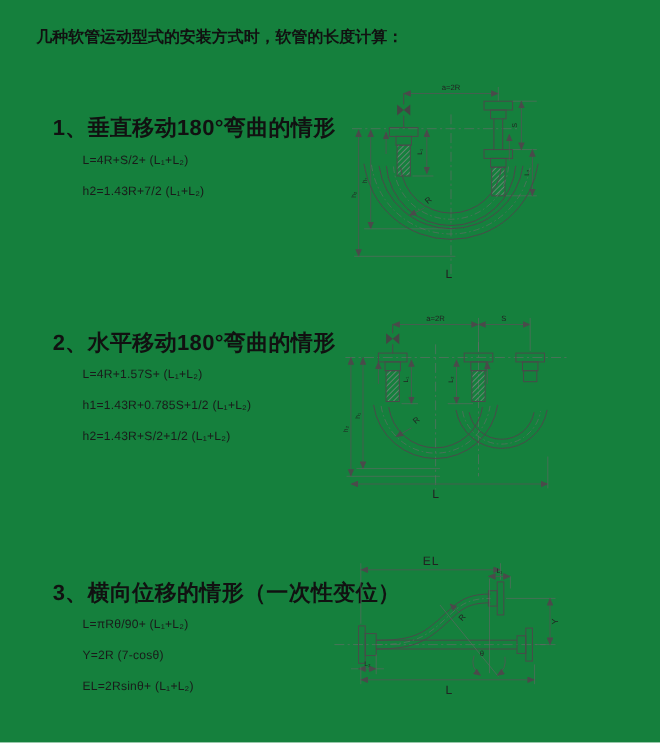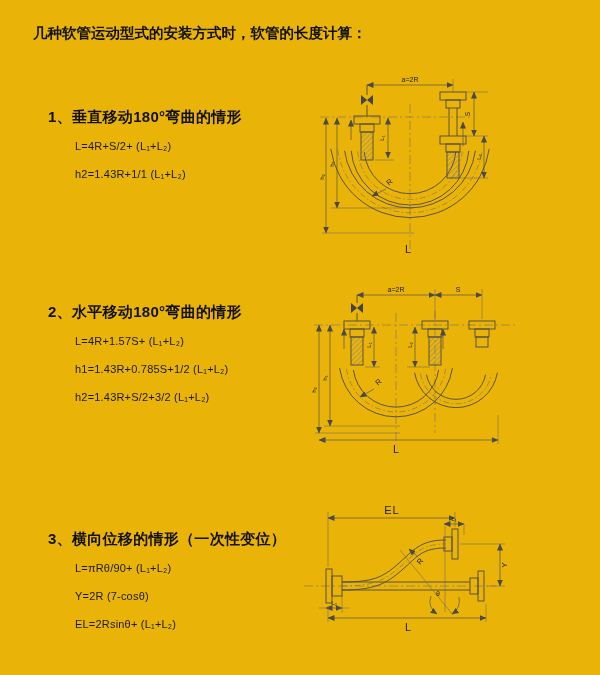--- a/index.html
+++ b/index.html
@@ -1,21 +1,21 @@
 <!DOCTYPE html>
 <html><head>
 <meta charset="utf-8">
 <style>
   html,body{margin:0;padding:0;background:#fff;}
   body{width:600px;height:675px;font-family:"Liberation Sans","DejaVu Sans",sans-serif;}
-  .page{position:relative;width:600px;height:675px;background:#eab308;overflow:hidden;}
+  .page{position:relative;width:600px;height:675px;background:#15803d;overflow:hidden;}
   .doc-title{position:absolute;left:33px;top:24px;font-size:14.5px;font-weight:600;color:#111;}
   .section{position:absolute;left:48px;color:#111;}
   #sec1{top:107px}#sec2{top:302px}#sec3{top:529px}
-  .sec-heading{font-size:15px;font-weight:600;line-height:20px;letter-spacing:0.3px;}
+  .sec-heading{font-size:20px;font-weight:600;line-height:20px;letter-spacing:0.3px;}
   .formula{font-size:11px;line-height:18px;margin-top:10px;padding-left:27px;color:#1a1a1a;letter-spacing:0.2px;}
   .diag{position:absolute;}
   #d1{left:318px;top:72px;}
   #d2{left:310px;top:283px;}
   #d3{left:300px;top:500px;}
   svg line,svg path,svg rect{stroke:#4a4a4a;stroke-width:0.9;fill:none;}
   svg .dl{stroke:#555;stroke-width:0.7;}
   svg .thin{stroke:#666;stroke-width:0.55;}
   svg .cl{stroke:#6a6a6a;stroke-width:0.55;stroke-dasharray:9 3 2 3;}
   svg .cl2{stroke:#6a6a6a;stroke-width:0.55;stroke-dasharray:6 2.5 1.5 2.5;}
@@ -24,28 +24,28 @@
 </head>
 <body>
 
 <div class="page">
 
   <div class="doc-title">几种软管运动型式的安装方式时，软管的长度计算：</div>
 
   <div class="section" id="sec1">
     <div class="sec-heading">1、垂直移动180°弯曲的情形</div>
     <div class="formula">L=4R+S/2+ (L₁+L₂)</div>
-    <div class="formula">h2=1.43R+1/1 (L₁+L₂)</div>
+    <div class="formula">h2=1.43R+7/2 (L₁+L₂)</div>
   </div>
 
   <div class="section" id="sec2">
     <div class="sec-heading">2、水平移动180°弯曲的情形</div>
     <div class="formula">L=4R+1.57S+ (L₁+L₂)</div>
     <div class="formula">h1=1.43R+0.785S+1/2 (L₁+L₂)</div>
-    <div class="formula">h2=1.43R+S/2+3/2 (L₁+L₂)</div>
+    <div class="formula">h2=1.43R+S/2+1/2 (L₁+L₂)</div>
   </div>
 
   <div class="section" id="sec3">
     <div class="sec-heading">3、横向位移的情形（一次性变位）</div>
     <div class="formula">L=πRθ/90+ (L₁+L₂)</div>
     <div class="formula">Y=2R (7-cosθ)</div>
     <div class="formula">EL=2Rsinθ+ (L₁+L₂)</div>
   </div>
 
   <svg id="d1" class="diag" width="268" height="190" viewBox="0 0 268 190">

